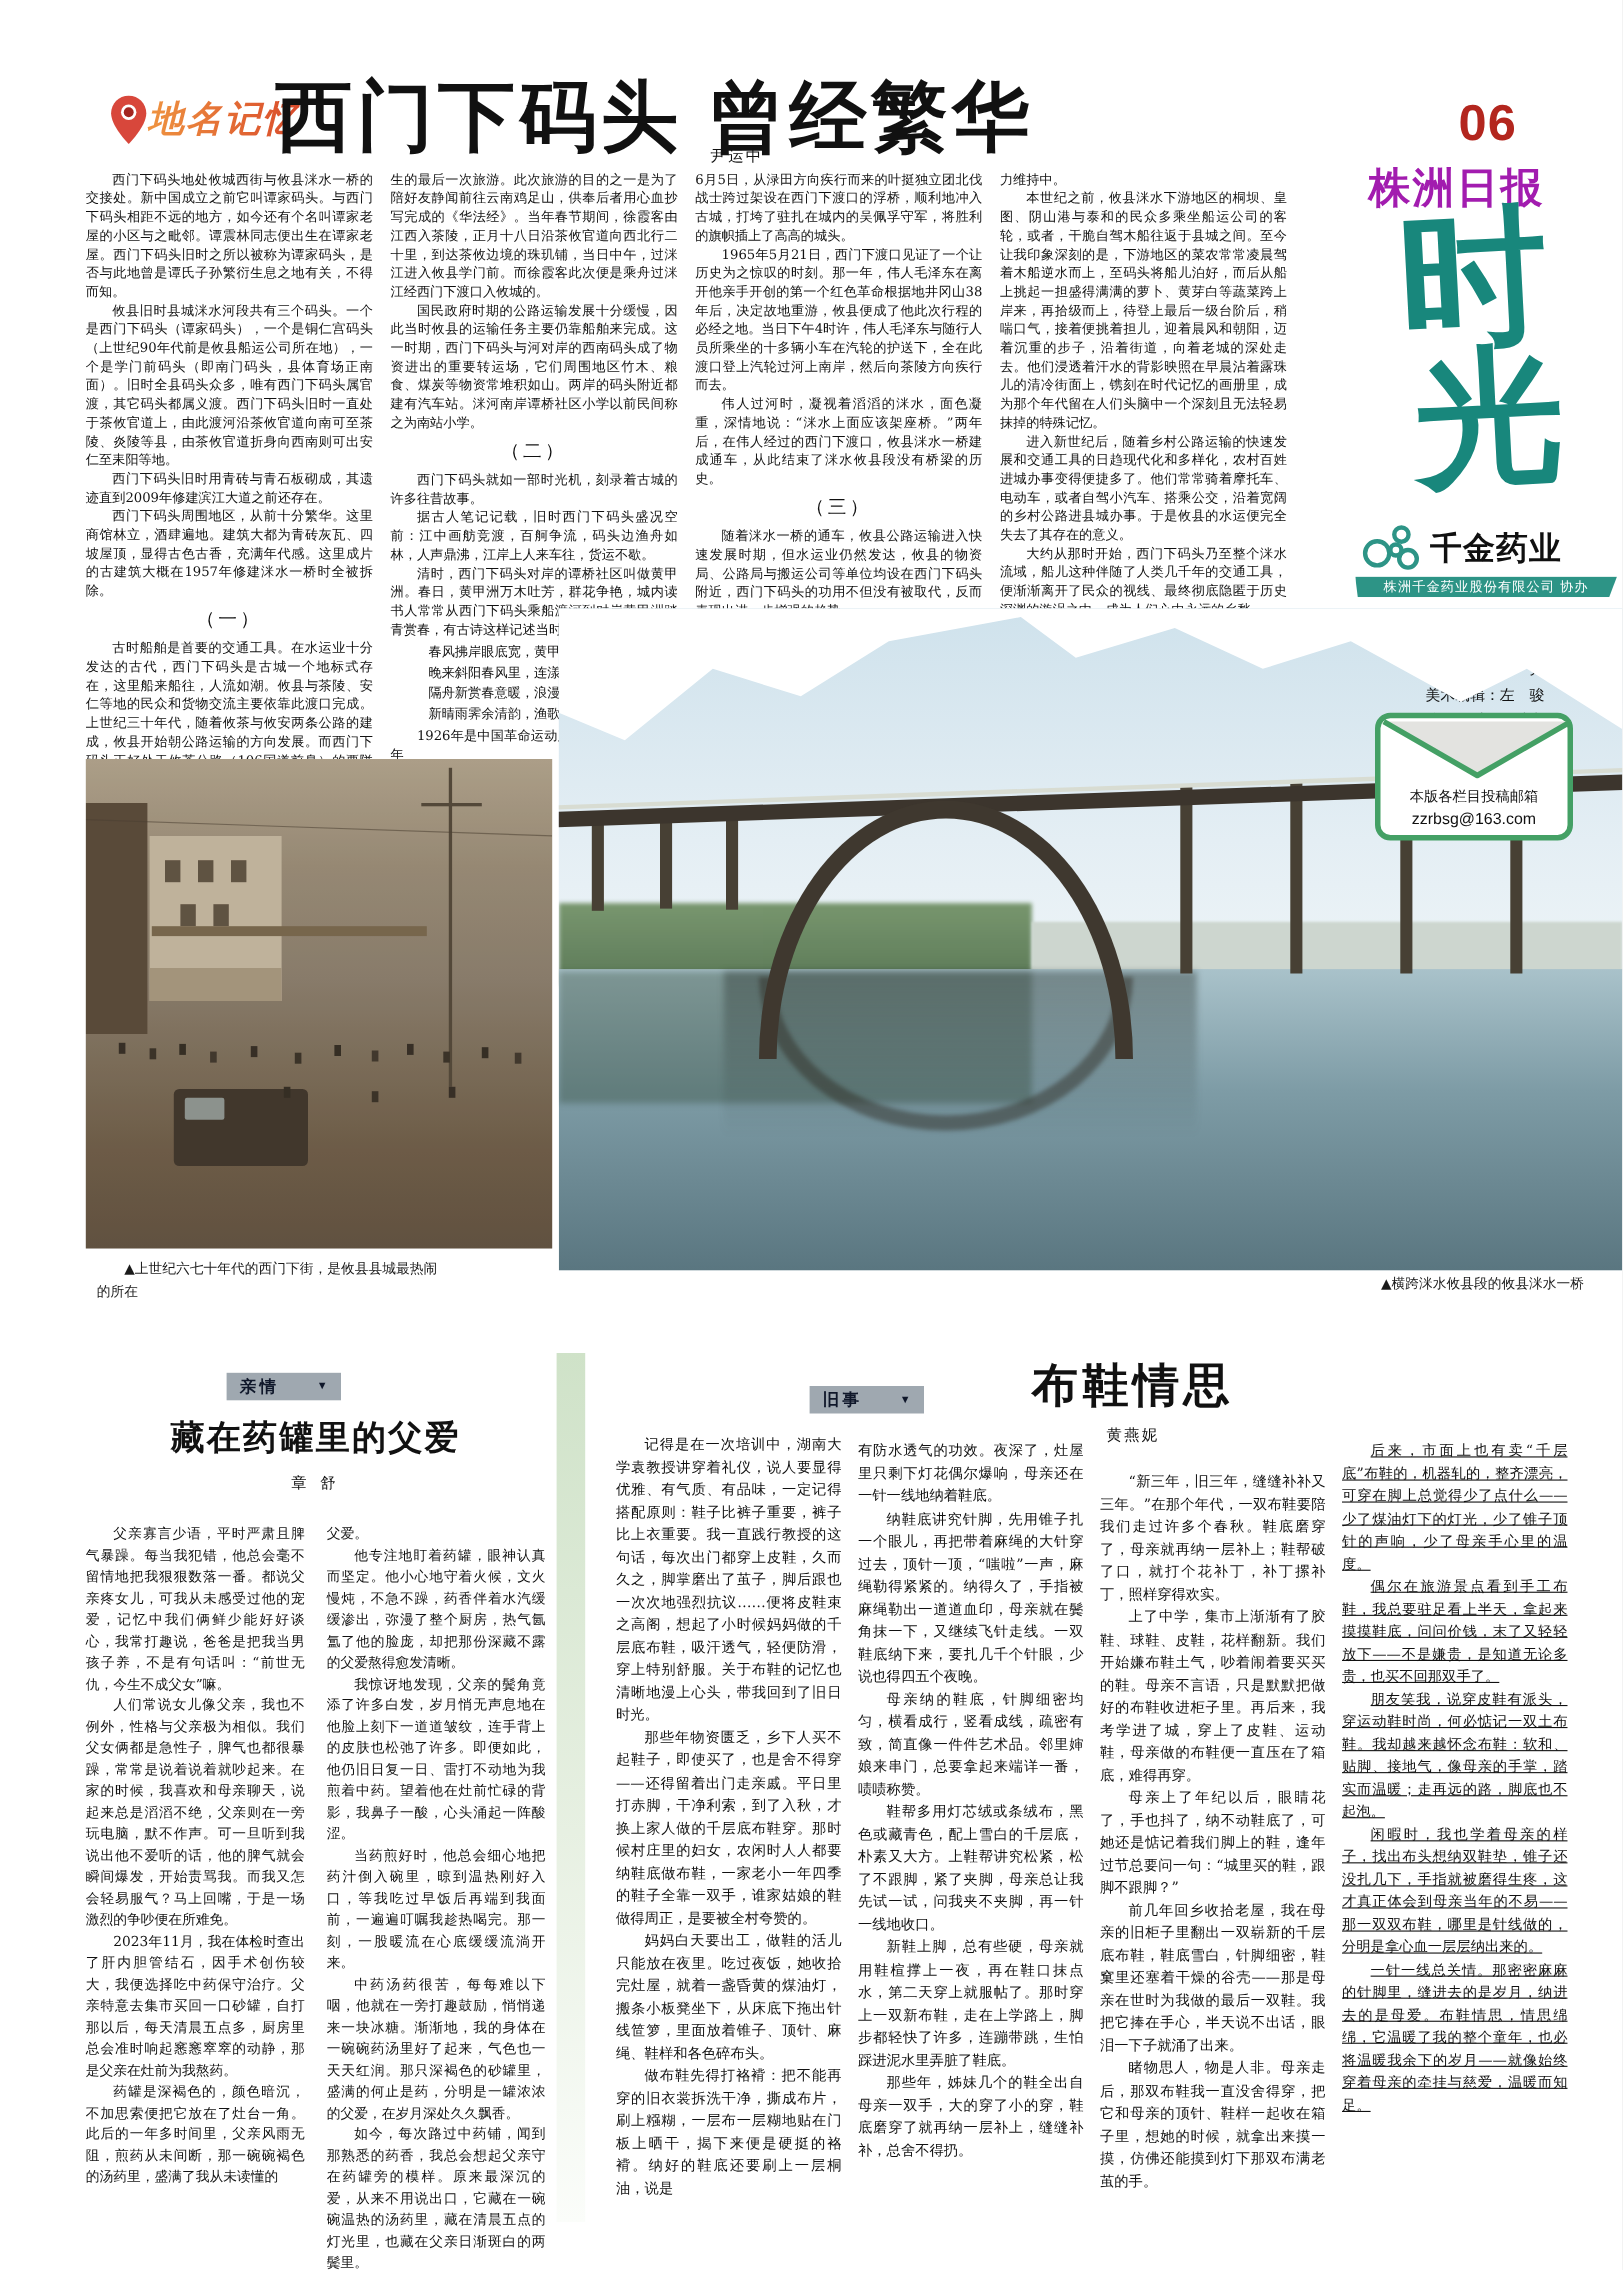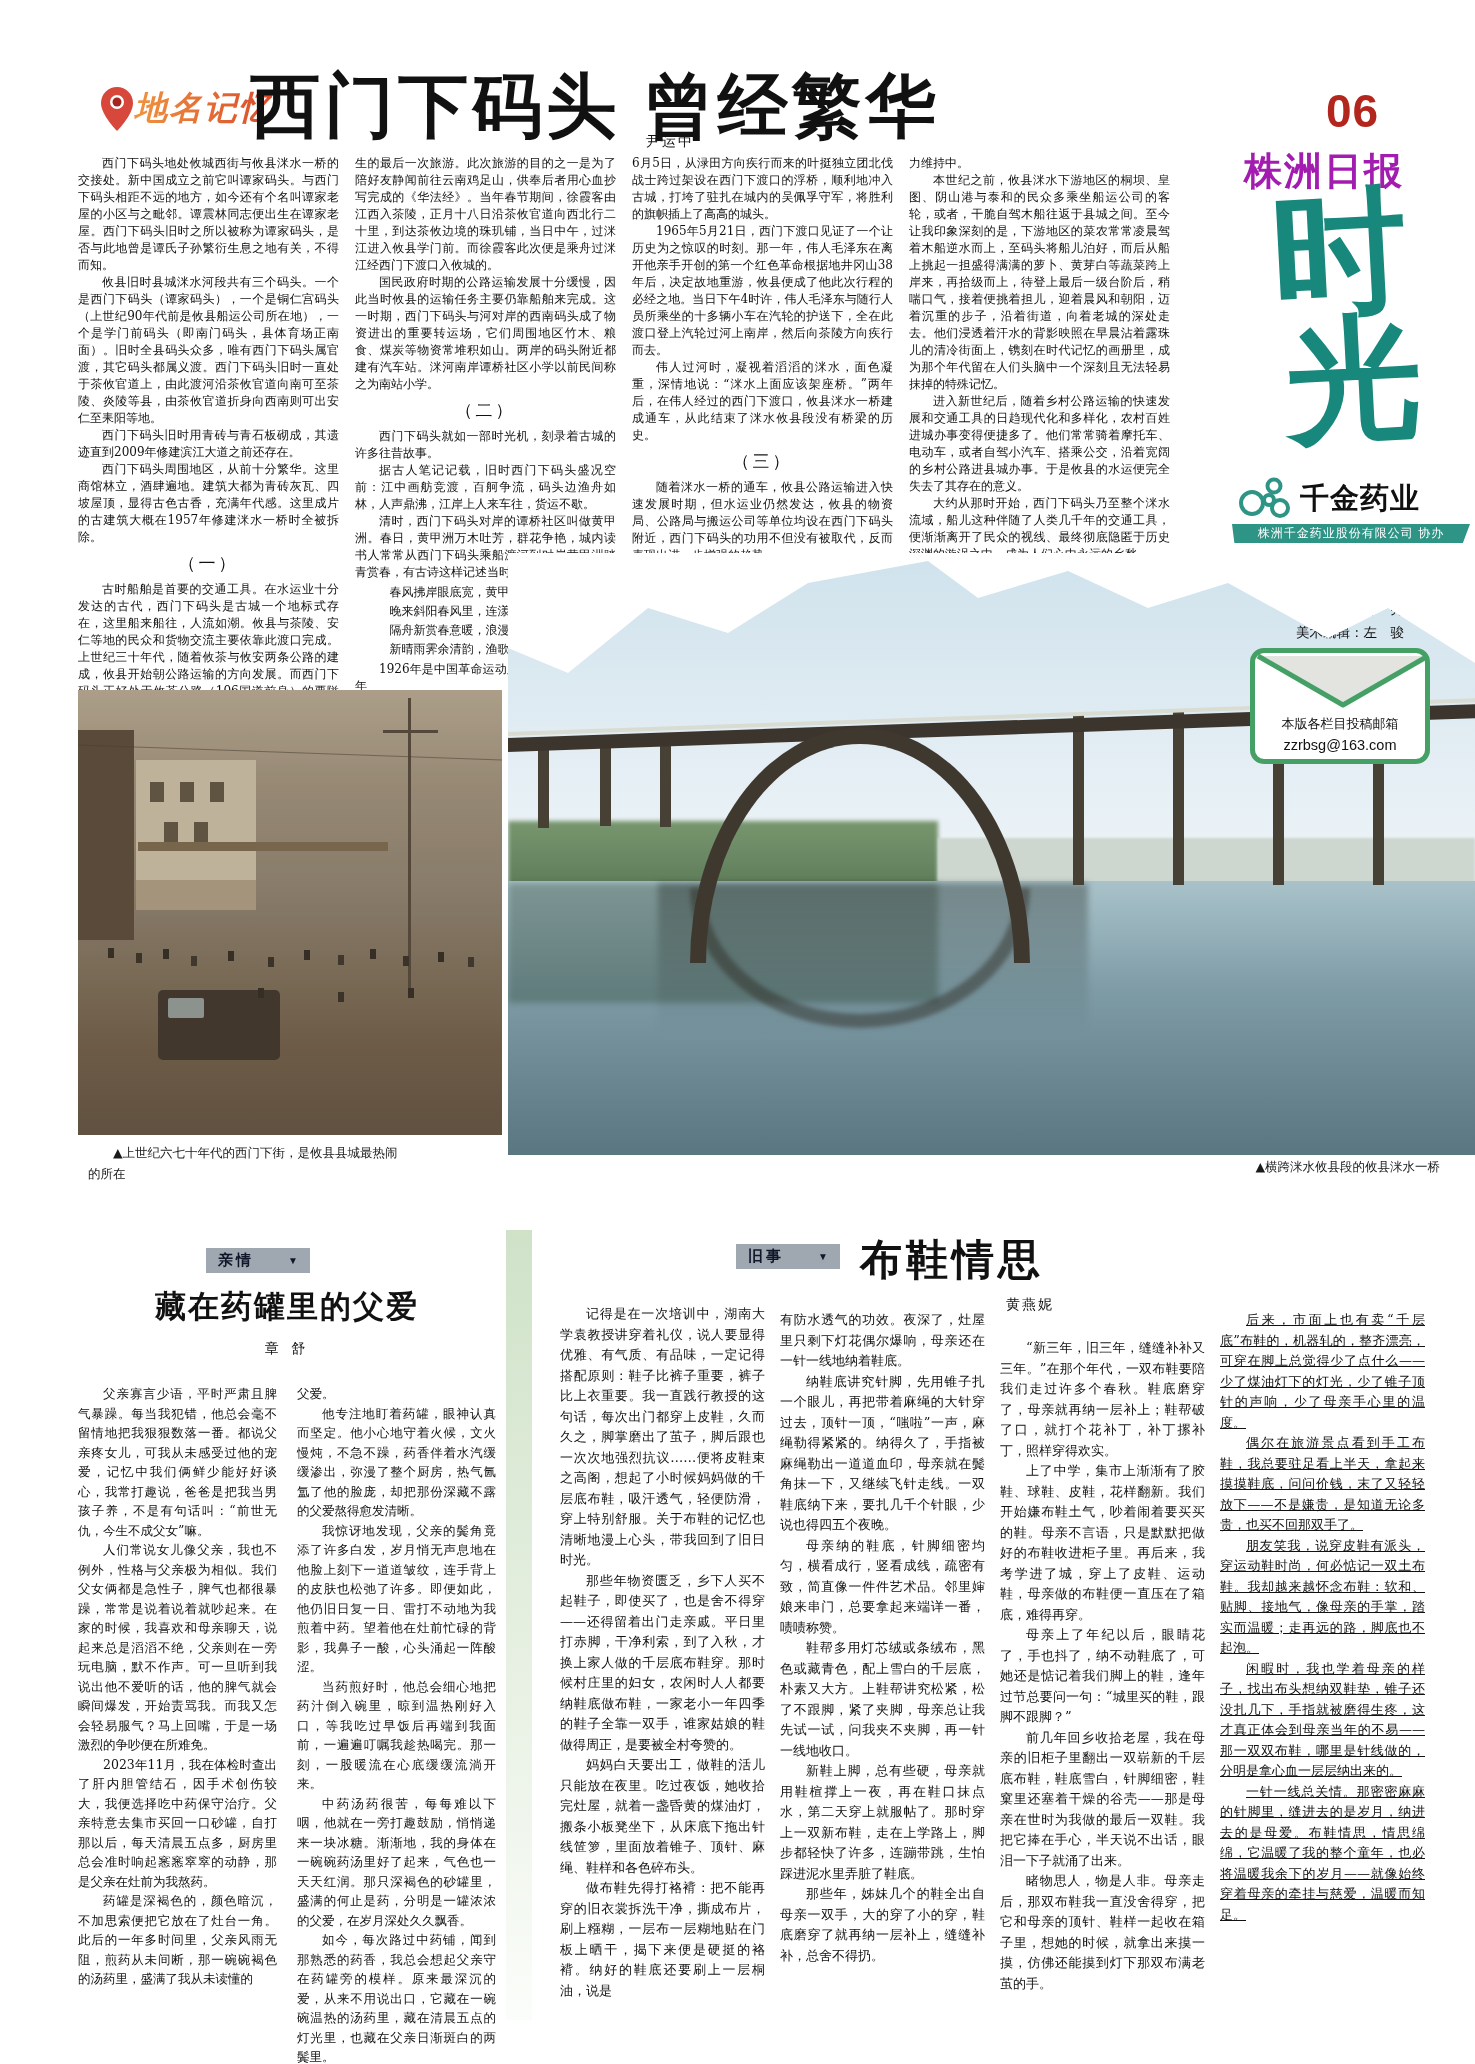--- a/index.html
+++ b/index.html
@@ -109,22 +109,22 @@
   .essay1{left:78px;top:1240px;width:418px;}
   .essay1 .badge-wrap{position:absolute;left:128px;top:8px;}
   .essay1 .etitle{padding-top:46px;text-align:center;font-size:31px;font-weight:900;letter-spacing:2px;}
   .essay1 .eauthor{text-align:center;font-size:14px;letter-spacing:4px;margin-top:12px;}
   .essay1 .ecols{display:flex;gap:20px;margin-top:26px;}
   .essay1 .ecol{width:199px;}
   .essay1 .para{margin:0;font-size:12.5px;line-height:19.5px;text-align:justify;text-indent:2em;}
   .essay1 .para.cont{text-indent:0;}
 
   .essay2{left:560px;top:1226px;width:896px;}
-  .essay2 .badge-wrap{position:absolute;left:176px;top:18px;text-decoration:underline;}
-  .essay2 .etitle{position:absolute;left:300px;top:6px;width:340px;text-align:left;
+  .essay2 .badge-wrap{position:absolute;left:176px;top:34px;text-decoration:underline;}
+  .essay2 .etitle{position:absolute;left:300px;top:6px;width:340px;text-align:center;
                   font-size:42px;font-weight:900;letter-spacing:4px;}
   .essay2 .eauthor{position:absolute;left:300px;top:70px;width:340px;text-align:center;
                    font-size:14px;letter-spacing:2px;}
   .essay2 .ecols{display:flex;gap:15px;}
   .essay2 .ecol{width:205px;}
   .essay2 .pt1{padding-top:78px;} .essay2 .pt2{padding-top:84px;}
   .essay2 .pt3{padding-top:112px;} .essay2 .pt4{padding-top:84px;text-decoration:underline;}
   .essay2 .para{margin:0;font-size:13px;line-height:20.5px;text-align:justify;text-indent:2em;}
   .essay2 .para.cont{text-indent:0;}
 </style>

